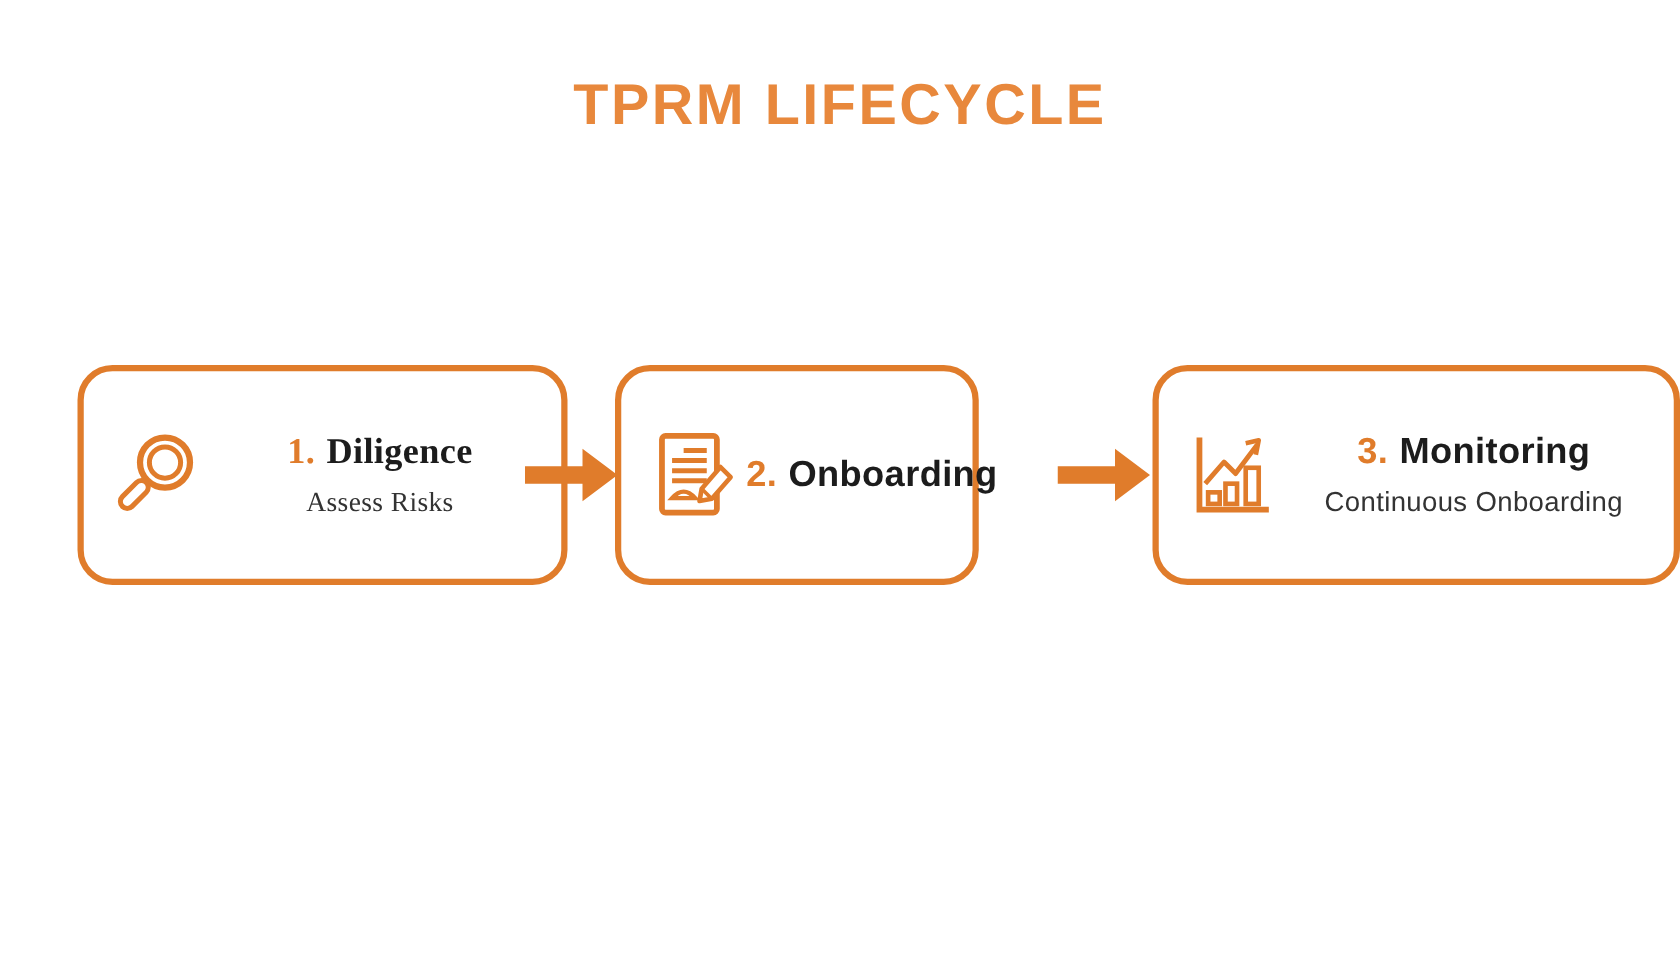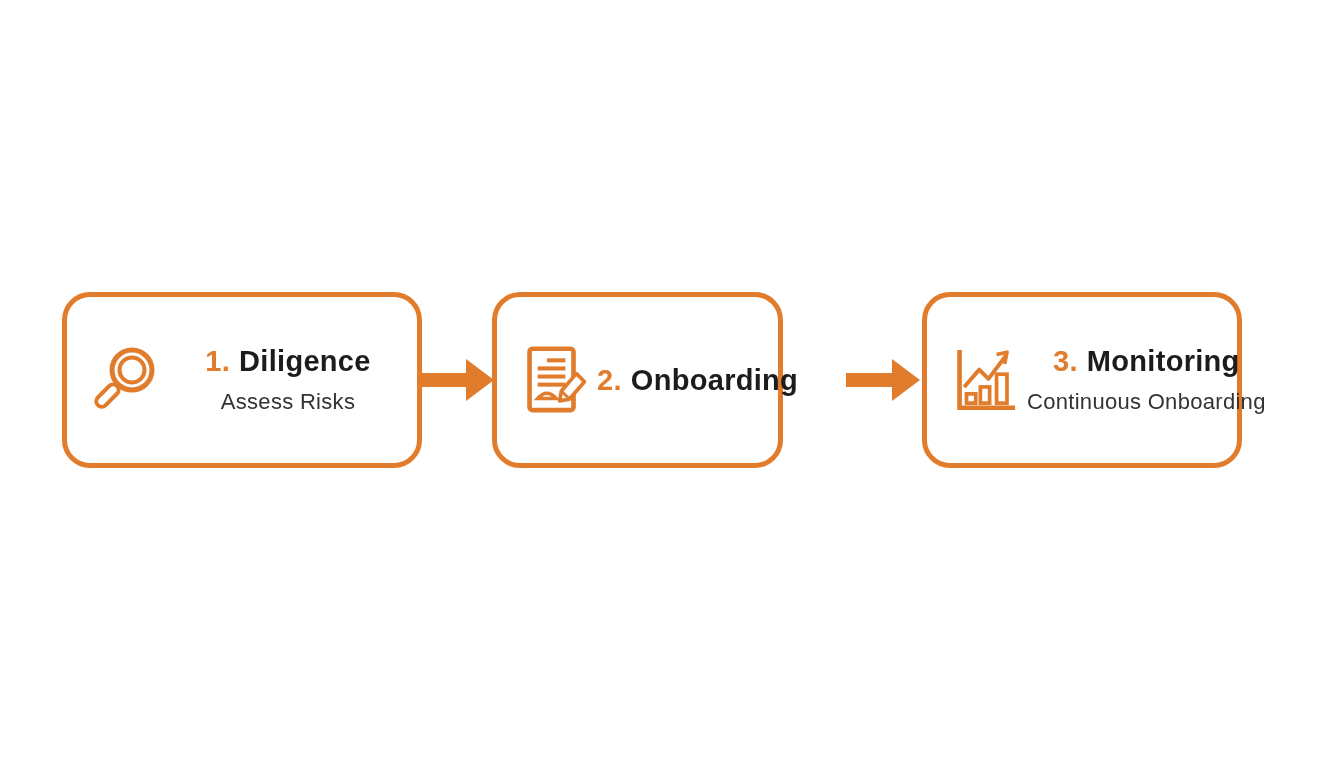--- a/index.html
+++ b/index.html
@@ -22,23 +22,23 @@
     font-size:46px;font-weight:bold;letter-spacing:2px;
     color:var(--title-orange);
   }
   .step-box{
     position:absolute;top:292px;height:176px;
     background:#fff;
     border:5px solid var(--accent);
     border-radius:28px;
     display:flex;align-items:center;
   }
-  .step-box.pos-1{left:62px;width:360px;}
+  .step-box.pos-1{left:62px;width:392px;font-family:Liberation Serif, serif;}
   .step-box.pos-2{left:492px;width:291px;}
-  .step-box.pos-3{left:922px;width:320px;}
+  .step-box.pos-3{left:922px;width:422px;}
   .step-icon{
     flex:0 0 auto;
     width:76px;height:82px;
     margin-left:20px;
     display:flex;align-items:center;justify-content:center;
   }
   .step-icon svg{width:74px;height:80px;}
   .step-text{
     flex:1 1 auto;
     text-align:center;
@@ -64,20 +64,21 @@
   .connector svg{width:74px;height:44px;display:block;}
   .icon-stroke{stroke:var(--accent);fill:none;}
   .icon-fill{fill:var(--accent);}
   .icon-white{fill:#ffffff;stroke:var(--accent);}
 </style>
 </head>
 <body>
 
 <div class="canvas">
 
+  <div class="diagram-title">TPRM LIFECYCLE</div>
 
   <div class="step-box pos-1">
     <div class="step-icon">
       <svg viewBox="0 0 72 80" aria-hidden="true">
         <circle class="icon-stroke" cx="43" cy="30" r="20" stroke-width="5"></circle>
         <circle class="icon-stroke" cx="43" cy="30" r="12.5" stroke-width="4"></circle>
         <g transform="translate(28,46) rotate(45)">
           <rect class="icon-white" x="-5.5" y="0" width="11" height="27" rx="5.5" stroke-width="4"></rect>
         </g>
       </svg>

